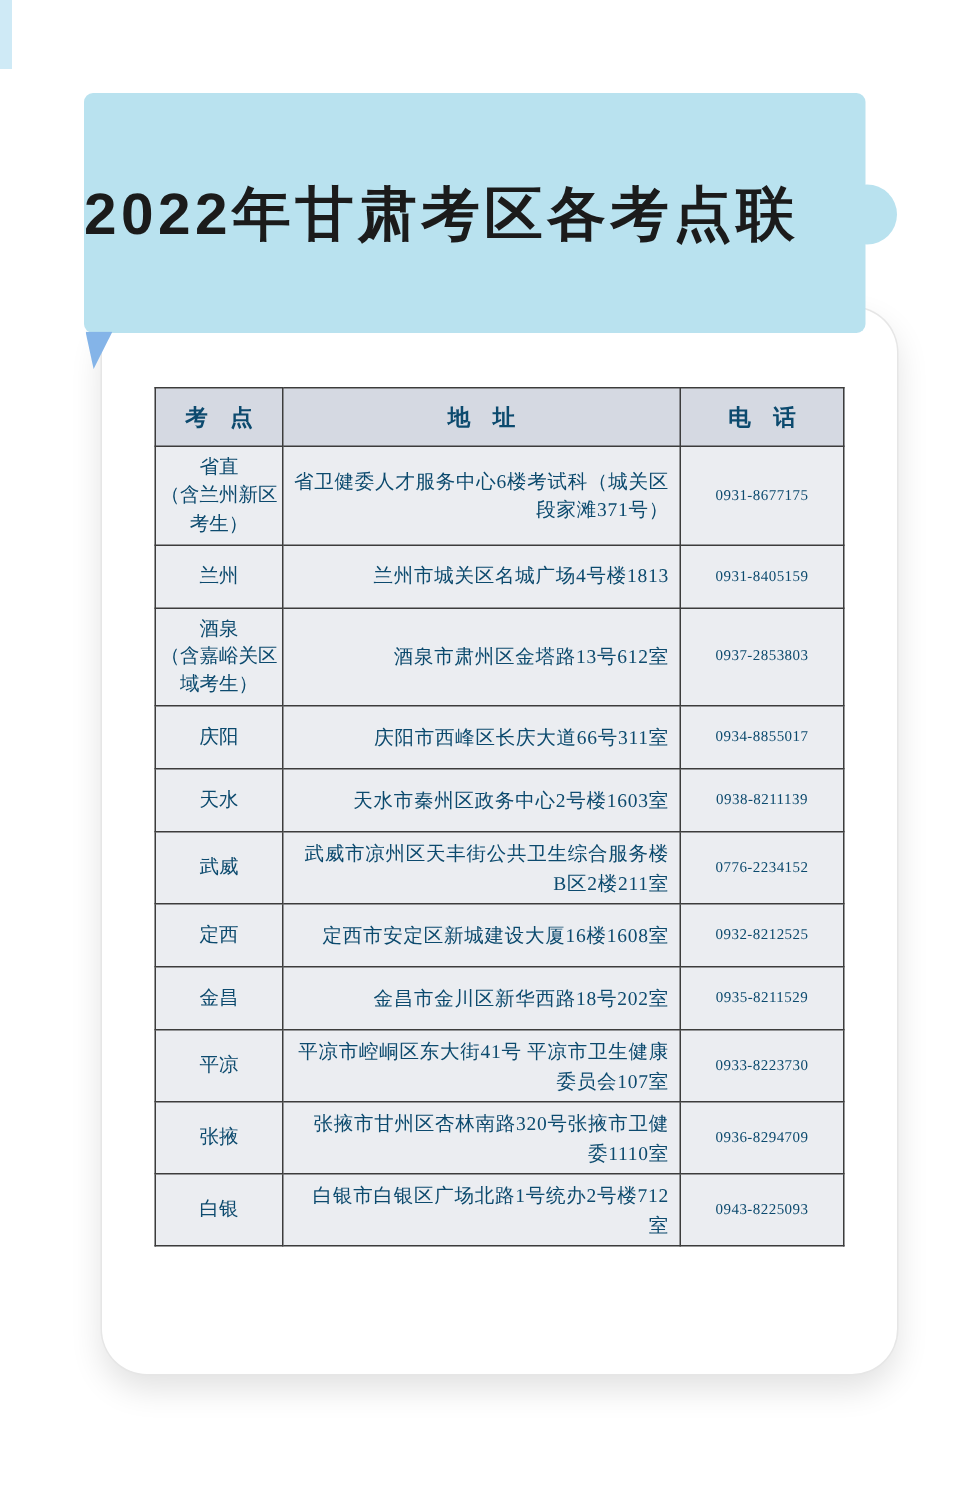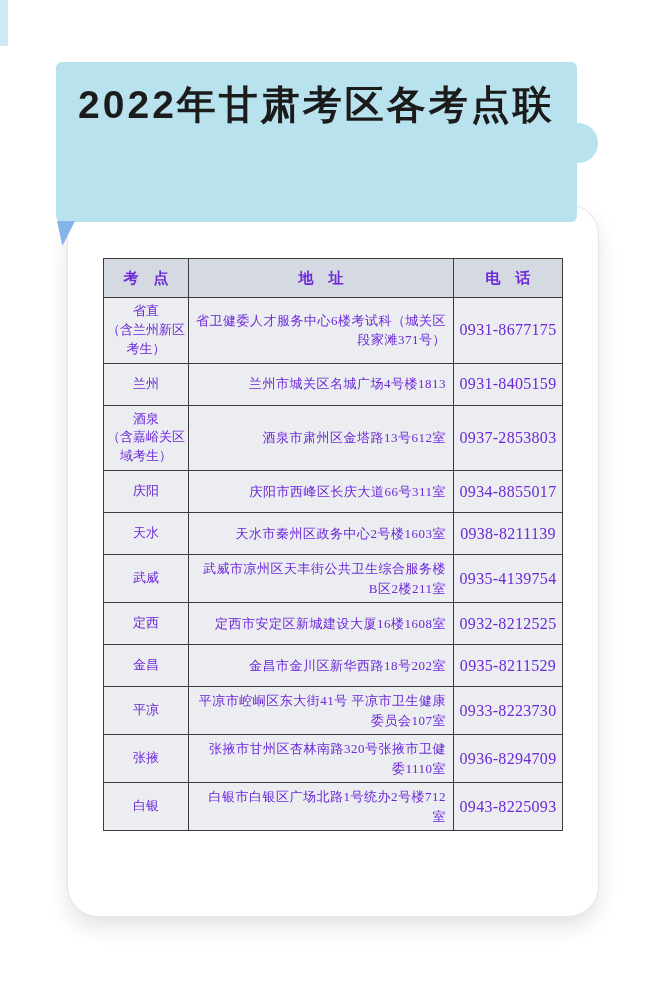--- a/index.html
+++ b/index.html
@@ -24,21 +24,21 @@
     box-shadow:0 0 0 1px #e6e6e6, 0 10px 22px rgba(0,0,0,.12);
     z-index:2;
   }
 
   
   .title-block{
     position:absolute;left:56px;top:62px;width:521px;height:160px;
     background:var(--banner,#b9e2ef);
     border-radius:6px;
     z-index:3;
-    display:flex;flex-direction:column;align-items:center;justify-content:space-between;
+    display:flex;flex-direction:row;align-items:center;justify-content:space-between;
     padding:22px 0 18px 0;box-sizing:border-box;
   }
   .title-line{
     font-family:"Liberation Sans","DejaVu Sans",sans-serif;
     font-weight:700;font-size:39px;line-height:1.1;
     color:#1b1b1b;letter-spacing:3px;white-space:nowrap;
   }
   
   .title-bump{
     position:absolute;left:558px;top:123px;width:40px;height:40px;
@@ -54,40 +54,40 @@
 
   
   table.contact{
     position:absolute;left:35px;top:53px;
     border-collapse:collapse;table-layout:fixed;
     width:459px;
     background:var(--cellbg,#ebedf1);
   }
   table.contact th,table.contact td{
     border:1.4px solid #3c3c3c;
-    color:#6d28d9;vertical-align:middle;
+    color:#0c4a6e;vertical-align:middle;
   }
   table.contact th{
     background:var(--headerbg,#d5d9e2);
     font-size:15px;font-weight:700;text-align:center;
     height:34px;padding:2px;
   }
   col.c-site{width:85px;}
   col.c-addr{width:265px;}
   col.c-phone{width:109px;}
   td.site{
     text-align:center;font-size:13px;line-height:1.45;
     white-space:pre-line;padding:4px 2px;height:33px;
   }
   td.addr{
     text-align:right;font-size:13px;line-height:1.5;
     padding:4px 7px;letter-spacing:.5px;
   }
   td.phone{
-    text-align:center;font-size:16px;letter-spacing:.3px;padding:2px;
+    text-align:center;font-size:10px;letter-spacing:.3px;padding:2px;
   }
 </style>
 </head>
 <body>
 
 <div class="page">
 
   <div class="corner-strip"></div>
 
   <div class="title-bump"></div>
@@ -138,21 +138,21 @@
             <td class="phone">0934-8855017</td>
           </tr>
           <tr>
             <td class="site">天水</td>
             <td class="addr">天水市秦州区政务中心2号楼1603室</td>
             <td class="phone">0938-8211139</td>
           </tr>
           <tr>
             <td class="site">武威</td>
             <td class="addr">武威市凉州区天丰街公共卫生综合服务楼B区2楼211室</td>
-            <td class="phone">0935-4139754</td>
+            <td class="phone">0776-2234152</td>
           </tr>
           <tr>
             <td class="site">定西</td>
             <td class="addr">定西市安定区新城建设大厦16楼1608室</td>
             <td class="phone">0932-8212525</td>
           </tr>
           <tr>
             <td class="site">金昌</td>
             <td class="addr">金昌市金川区新华西路18号202室</td>
             <td class="phone">0935-8211529</td>

